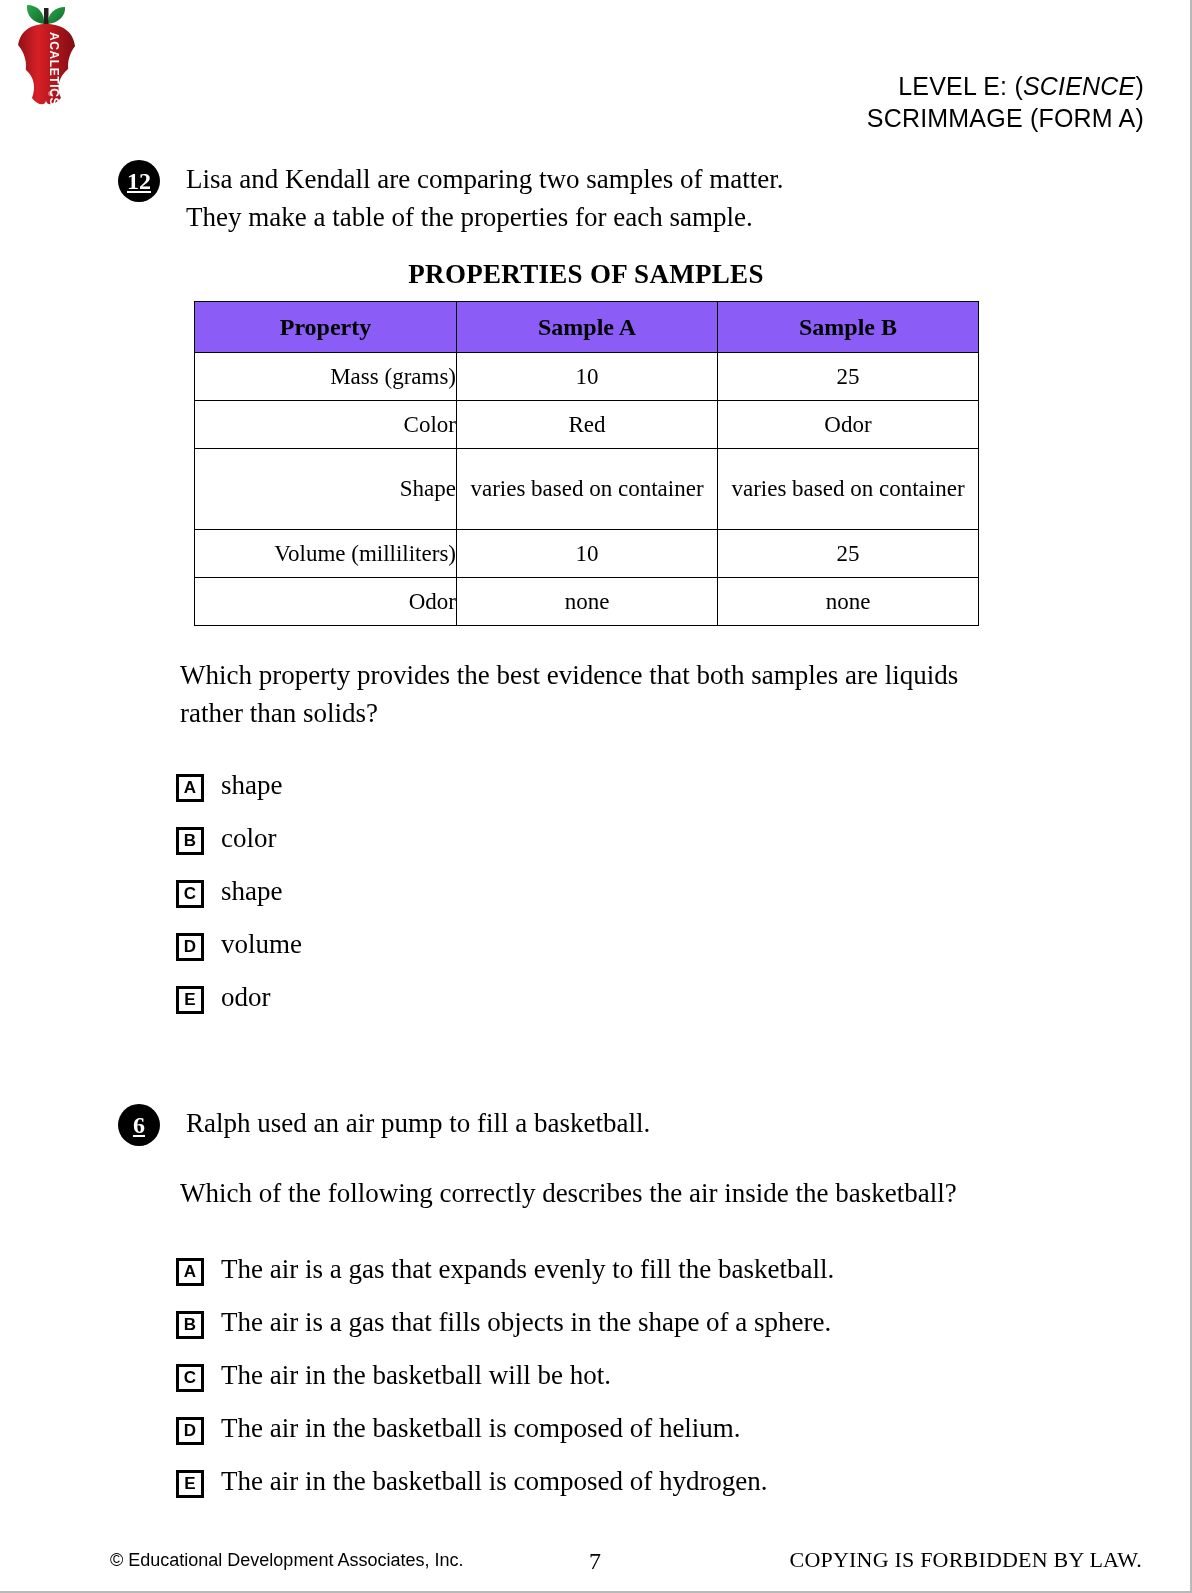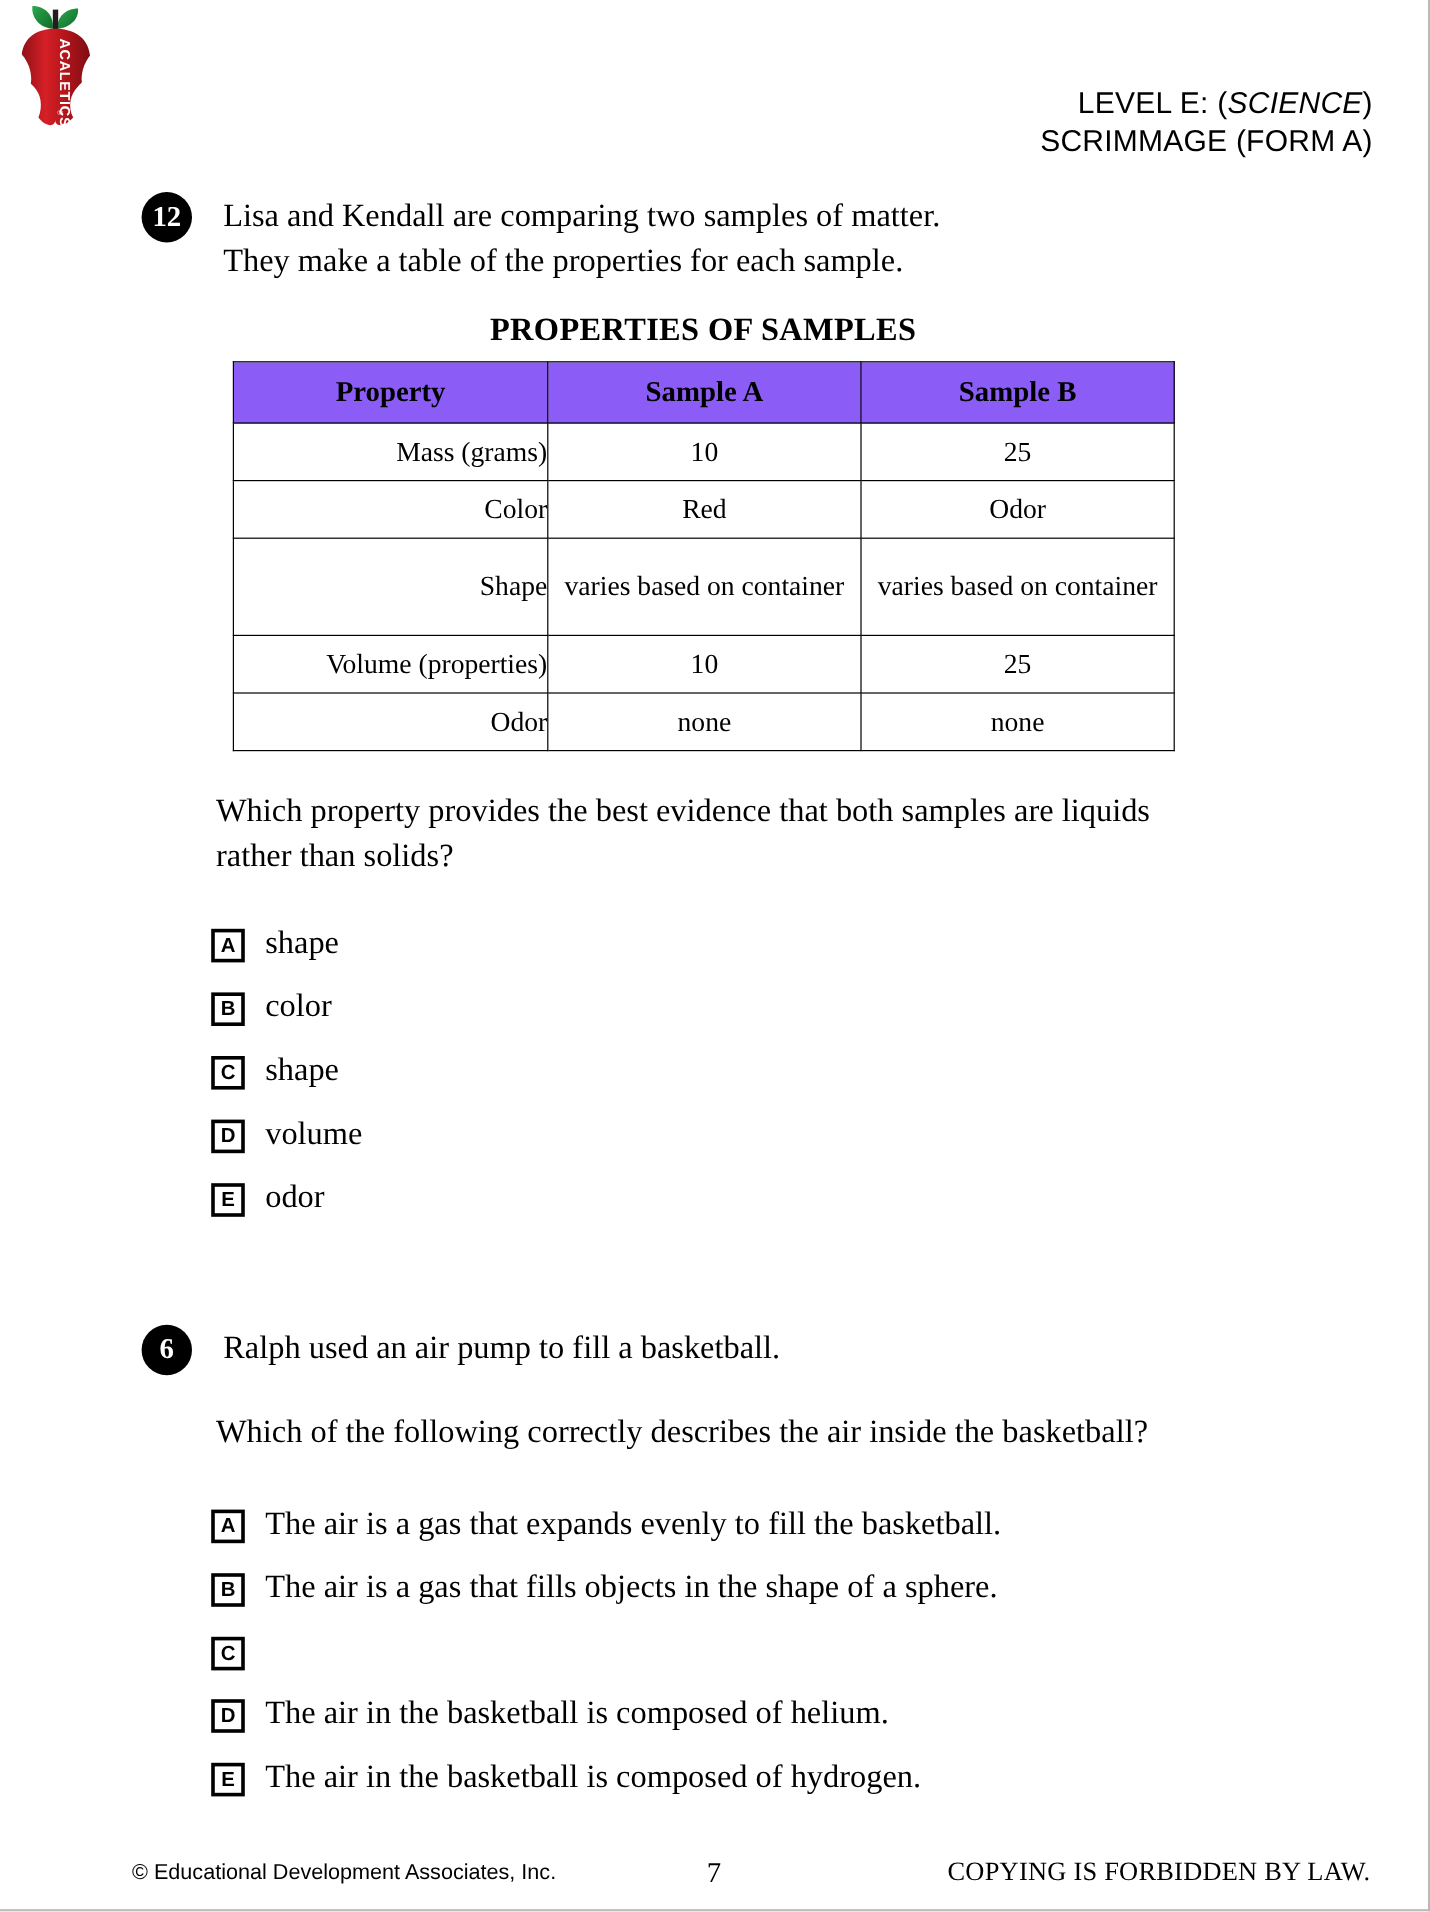--- a/index.html
+++ b/index.html
@@ -52,20 +52,21 @@
     width: 42px;
     height: 42px;
     border-radius: 50%;
     background: #000000;
     color: #ffffff;
     font-family: "Liberation Serif", serif;
     font-weight: bold;
     font-size: 24px;
     line-height: 42px;
     text-align: center;
+    text-decoration: underline;
   }
   .qtext {
     margin-left: 68px;
     font-size: 27px;
     line-height: 1.42;
   }
 
   
   .table-title {
     position: absolute;
@@ -253,21 +254,21 @@
         <td class="prop">Color</td>
         <td class="val">Red</td>
         <td class="val">Odor</td>
       </tr>
       <tr class="tall">
         <td class="prop">Shape</td>
         <td class="val">varies based on container</td>
         <td class="val">varies based on container</td>
       </tr>
       <tr>
-        <td class="prop">Volume (properties)</td>
+        <td class="prop">Volume (milliliters)</td>
         <td class="val">10</td>
         <td class="val">25</td>
       </tr>
       <tr>
         <td class="prop">Odor</td>
         <td class="val">none</td>
         <td class="val">none</td>
       </tr>
     </tbody>
   </table>
@@ -311,20 +312,21 @@
     <div class="choice">
       <div class="letterbox">A</div>
       <div class="choice-text">The air is a gas that expands evenly to fill the basketball.</div>
     </div>
     <div class="choice">
       <div class="letterbox">B</div>
       <div class="choice-text">The air is a gas that fills objects in the shape of a sphere.</div>
     </div>
     <div class="choice">
       <div class="letterbox">C</div>
+      <div class="choice-text">The air in the basketball will be hot.</div>
     </div>
     <div class="choice">
       <div class="letterbox">D</div>
       <div class="choice-text">The air in the basketball is composed of helium.</div>
     </div>
     <div class="choice">
       <div class="letterbox">E</div>
       <div class="choice-text">The air in the basketball is composed of hydrogen.</div>
     </div>
   </div>

